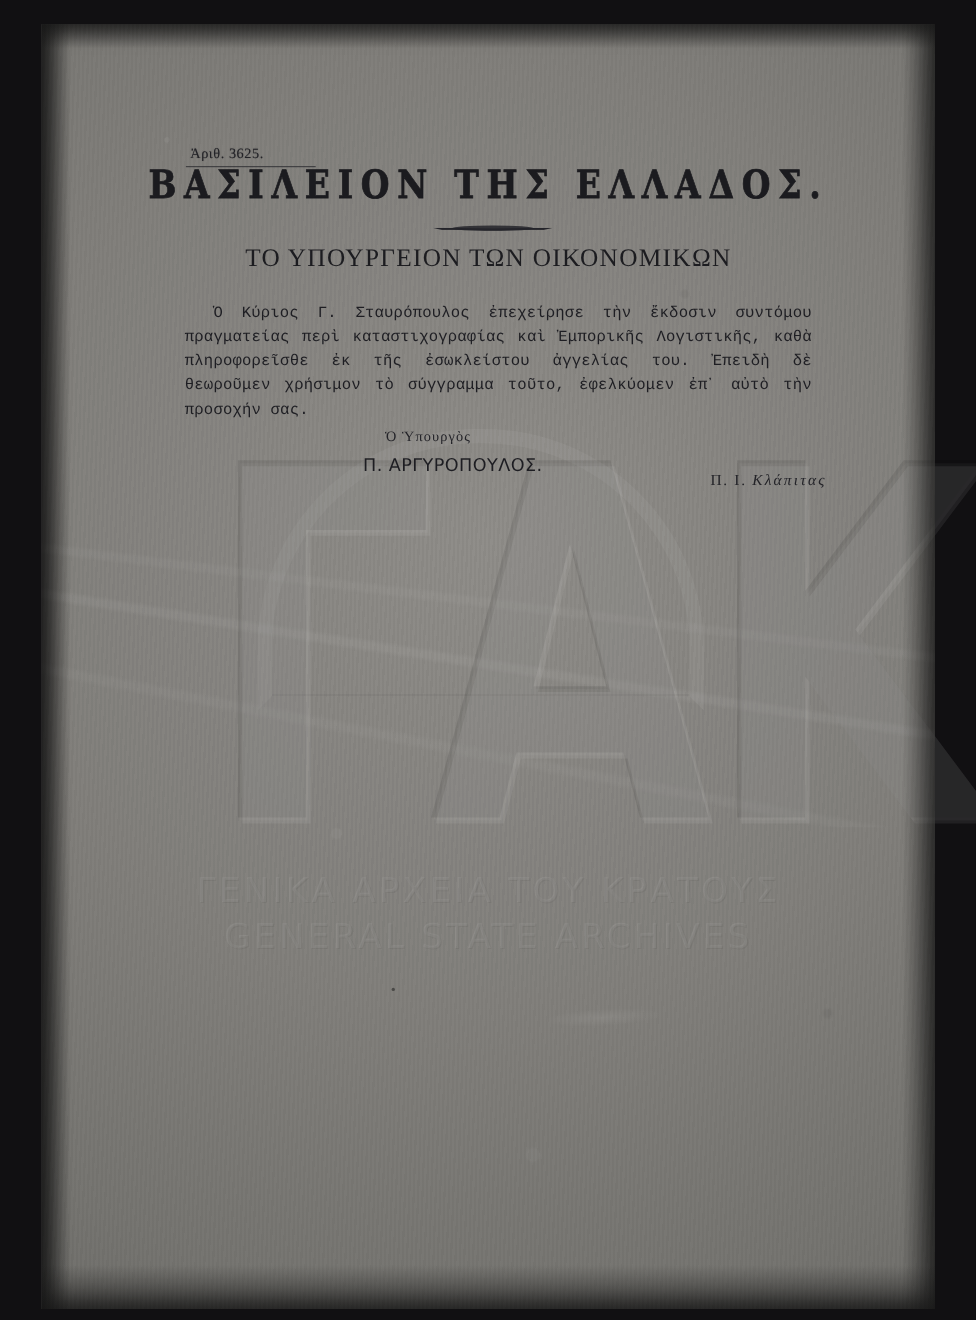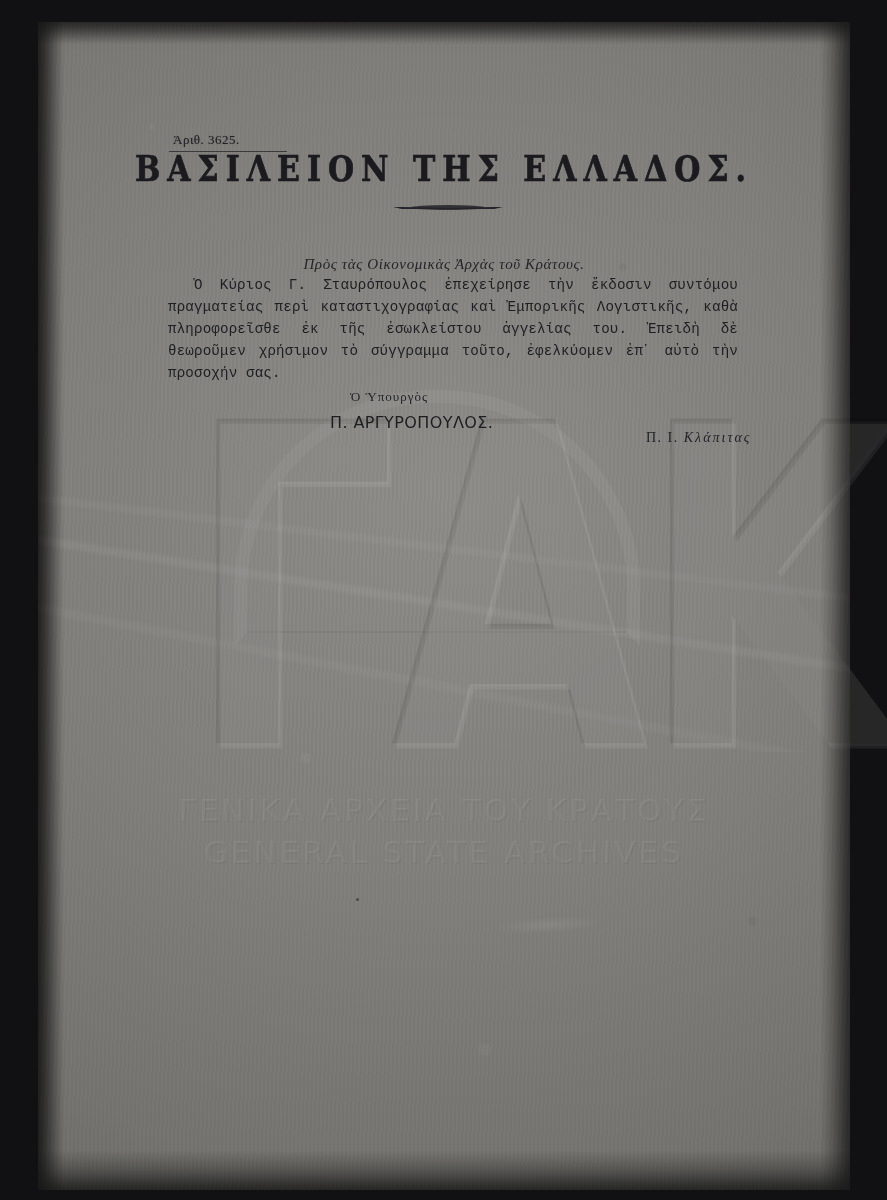--- a/index.html
+++ b/index.html
@@ -333,22 +333,22 @@
 
     <div id="content">
 
       <div id="docnum" class="ink">Ἀριθ. 3625.</div>
       <div id="docnum-underline"></div>
 
       <div id="title">ΒΑΣΙΛΕΙΟΝ ΤΗΣ ΕΛΛΑΔΟΣ.</div>
 
       <div id="rule"></div>
 
-
-      <div id="addressee">Πρὸς τὰς Οἰκονομικὰς Ἀρχὰς τοῦ Κράτους.</div>
+      <div id="subtitle">ΤΟ ΥΠΟΥΡΓΕΙΟΝ ΤΩΝ ΟΙΚΟΝΟΜΙΚΩΝ</div>
+
 
       <div id="body">Ὁ Κύριος Γ. Σταυρόπουλος ἐπεχείρησε τὴν ἔκδοσιν συντόμου πραγματείας περὶ καταστιχογραφίας καὶ Ἐμπορικῆς Λογιστικῆς, καθὰ πληροφορεῖσθε ἐκ τῆς ἐσωκλείστου ἀγγελίας του. Ἐπειδὴ δὲ θεωροῦμεν χρήσιμον τὸ σύγγραμμα τοῦτο, ἐφελκύομεν ἐπ᾽ αὐτὸ τὴν προσοχήν σας.</div>
 
 
       <div id="sig-role">Ὁ Ὑπουργὸς</div>
       <div id="sig-name">Π. ΑΡΓΥΡΟΠΟΥΛΟΣ.</div>
 
       <div id="side-note">
         <span>Π. Ι.</span>
         <span class="ital">Κλάπιτας</span>

